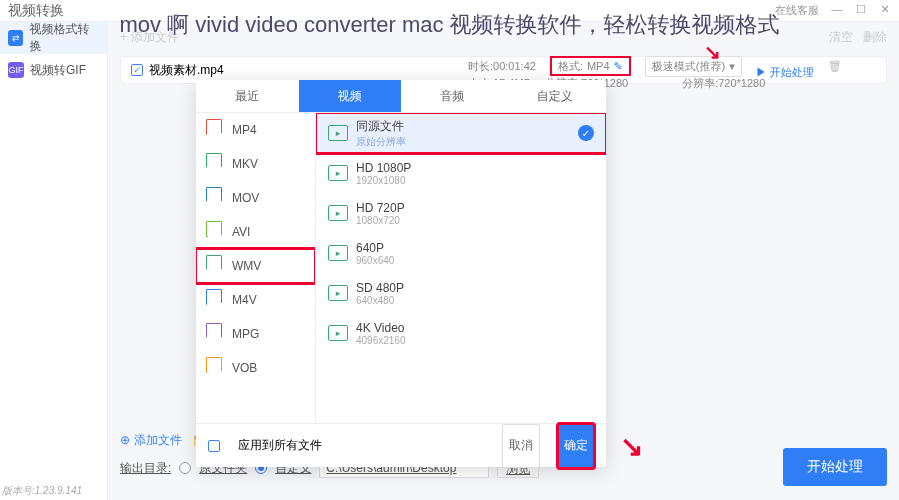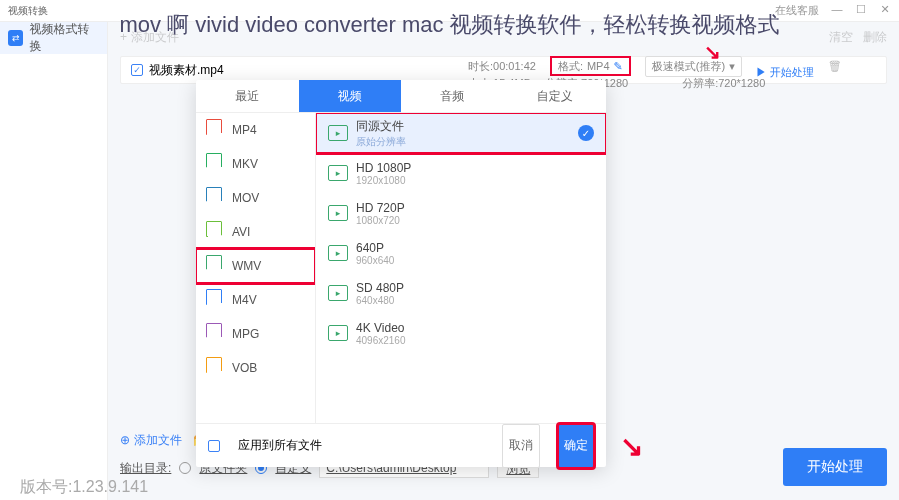--- a/index.html
+++ b/index.html
@@ -1,18 +1,18 @@
 <!DOCTYPE html>
 <html><head>
 <meta charset="utf-8">
 <style>
 * { margin:0; padding:0; box-sizing:border-box; font-family:"Microsoft YaHei",Arial,sans-serif; }
 body { width:899px; height:500px; background:#f5f7fa; position:relative; overflow:hidden; font-size:12px; }
 .titlebar { height:22px; background:#fff; display:flex; align-items:center; padding:0 8px; border-bottom:1px solid #eee; }
-.titlebar .title { color:#666; font-size:10px; }
+.titlebar .title { color:#666; font-size:14px; }
 .titlebar .right { margin-left:auto; display:flex; align-items:flex-start; gap:12px; color:#999; font-size:11px; }
 .winbtn { width:12px; height:12px; display:flex; align-items:center; justify-content:center; color:#999; }
 .watermark { position:absolute; top:10px; left:50%; transform:translateX(-50%); font-size:22px; color:#4a4a6a; font-weight:300; z-index:5; white-space:nowrap; }
 .sidebar { position:absolute; left:0; top:22px; width:108px; height:calc(100% - 22px); background:#fff; border-right:1px solid #eee; }
 .side-item { height:32px; display:flex; align-items:center; gap:6px; padding:0 8px; color:#555; cursor:pointer; }
 .side-item.active { background:#eef4ff; }
 .side-ico { width:16px; height:16px; border-radius:3px; display:flex; align-items:center; justify-content:center; color:#fff; font-size:9px; }
 .main { position:absolute; left:108px; top:22px; right:0; bottom:0; }
 .toolbar { height:30px; display:flex; align-items:center; padding:0 12px; gap:10px; }
 .tool-btn { display:flex; align-items:center; gap:4px; color:#8a8a8a; font-size:12px; cursor:pointer; }
@@ -51,21 +51,21 @@
 .btn.blue { background:#2f7ef6; color:#fff; }
 .bottom-bar { position:absolute; left:0; bottom:48px; right:0; height:24px; padding:0 12px; display:flex; align-items:center; gap:10px; color:#555; }
 .add-link { display:flex; align-items:center; gap:4px; color:#3b82f6; cursor:pointer; }
 .output-bar { position:absolute; left:0; bottom:18px; right:0; height:28px; padding:0 12px; display:flex; align-items:center; gap:8px; color:#555;text-decoration:underline; }
 .radio { width:12px; height:12px; border:1px solid #999; border-radius:50%; display:inline-flex; align-items:center; justify-content:center; }
 .radio.on { border-color:#2f7ef6; }
 .radio.on::after { content:""; width:6px; height:6px; background:#2f7ef6; border-radius:50%; }
 .path-in { border:1px solid #ddd; background:#fff; padding:2px 6px; width:170px; height:20px; }
 .browse { border:1px solid #ddd; background:#f7f7f7; padding:2px 8px; height:20px; }
 .big-start { position:absolute; right:12px; bottom:14px; background:#2f7ef6; color:#fff; padding:10px 24px; border-radius:3px; font-size:14px; cursor:pointer; }
-.ver { position:absolute; left:20px; bottom:2px; font-size:16px; color:#aaa; }
+.ver { position:absolute; left:2px; bottom:2px; font-size:10px; color:#aaa;font-style:italic; }
 .red-arrow { position:absolute; color:#e03; font-size:28px; font-weight:bold; z-index:30; }
 </style>
 </head>
 <body>
 
 <div class="titlebar">
   <span class="title">视频转换</span>
   <div class="right">
     <span>在线客服</span>
     <span class="winbtn">—</span>
@@ -73,20 +73,24 @@
     <span class="winbtn">✕</span>
   </div>
 </div>
 
 <div class="watermark">mov 啊 vivid video converter mac 视频转换软件，轻松转换视频格式</div>
 
 <div class="sidebar">
   <div class="side-item active">
     <span class="side-ico" style="background:#2f7ef6">⇄</span>
     <span>视频格式转换</span>
+  </div>
+  <div class="side-item">
+    <span class="side-ico" style="background:#6f5ff0">GIF</span>
+    <span>视频转GIF</span>
   </div>
 </div>
 
 <div class="main">
   <div class="toolbar">
     <span class="tool-btn ghost">
         <span>+</span>
         <span>添加文件</span>
       </span>
     <span style="margin-left:auto"></span>

